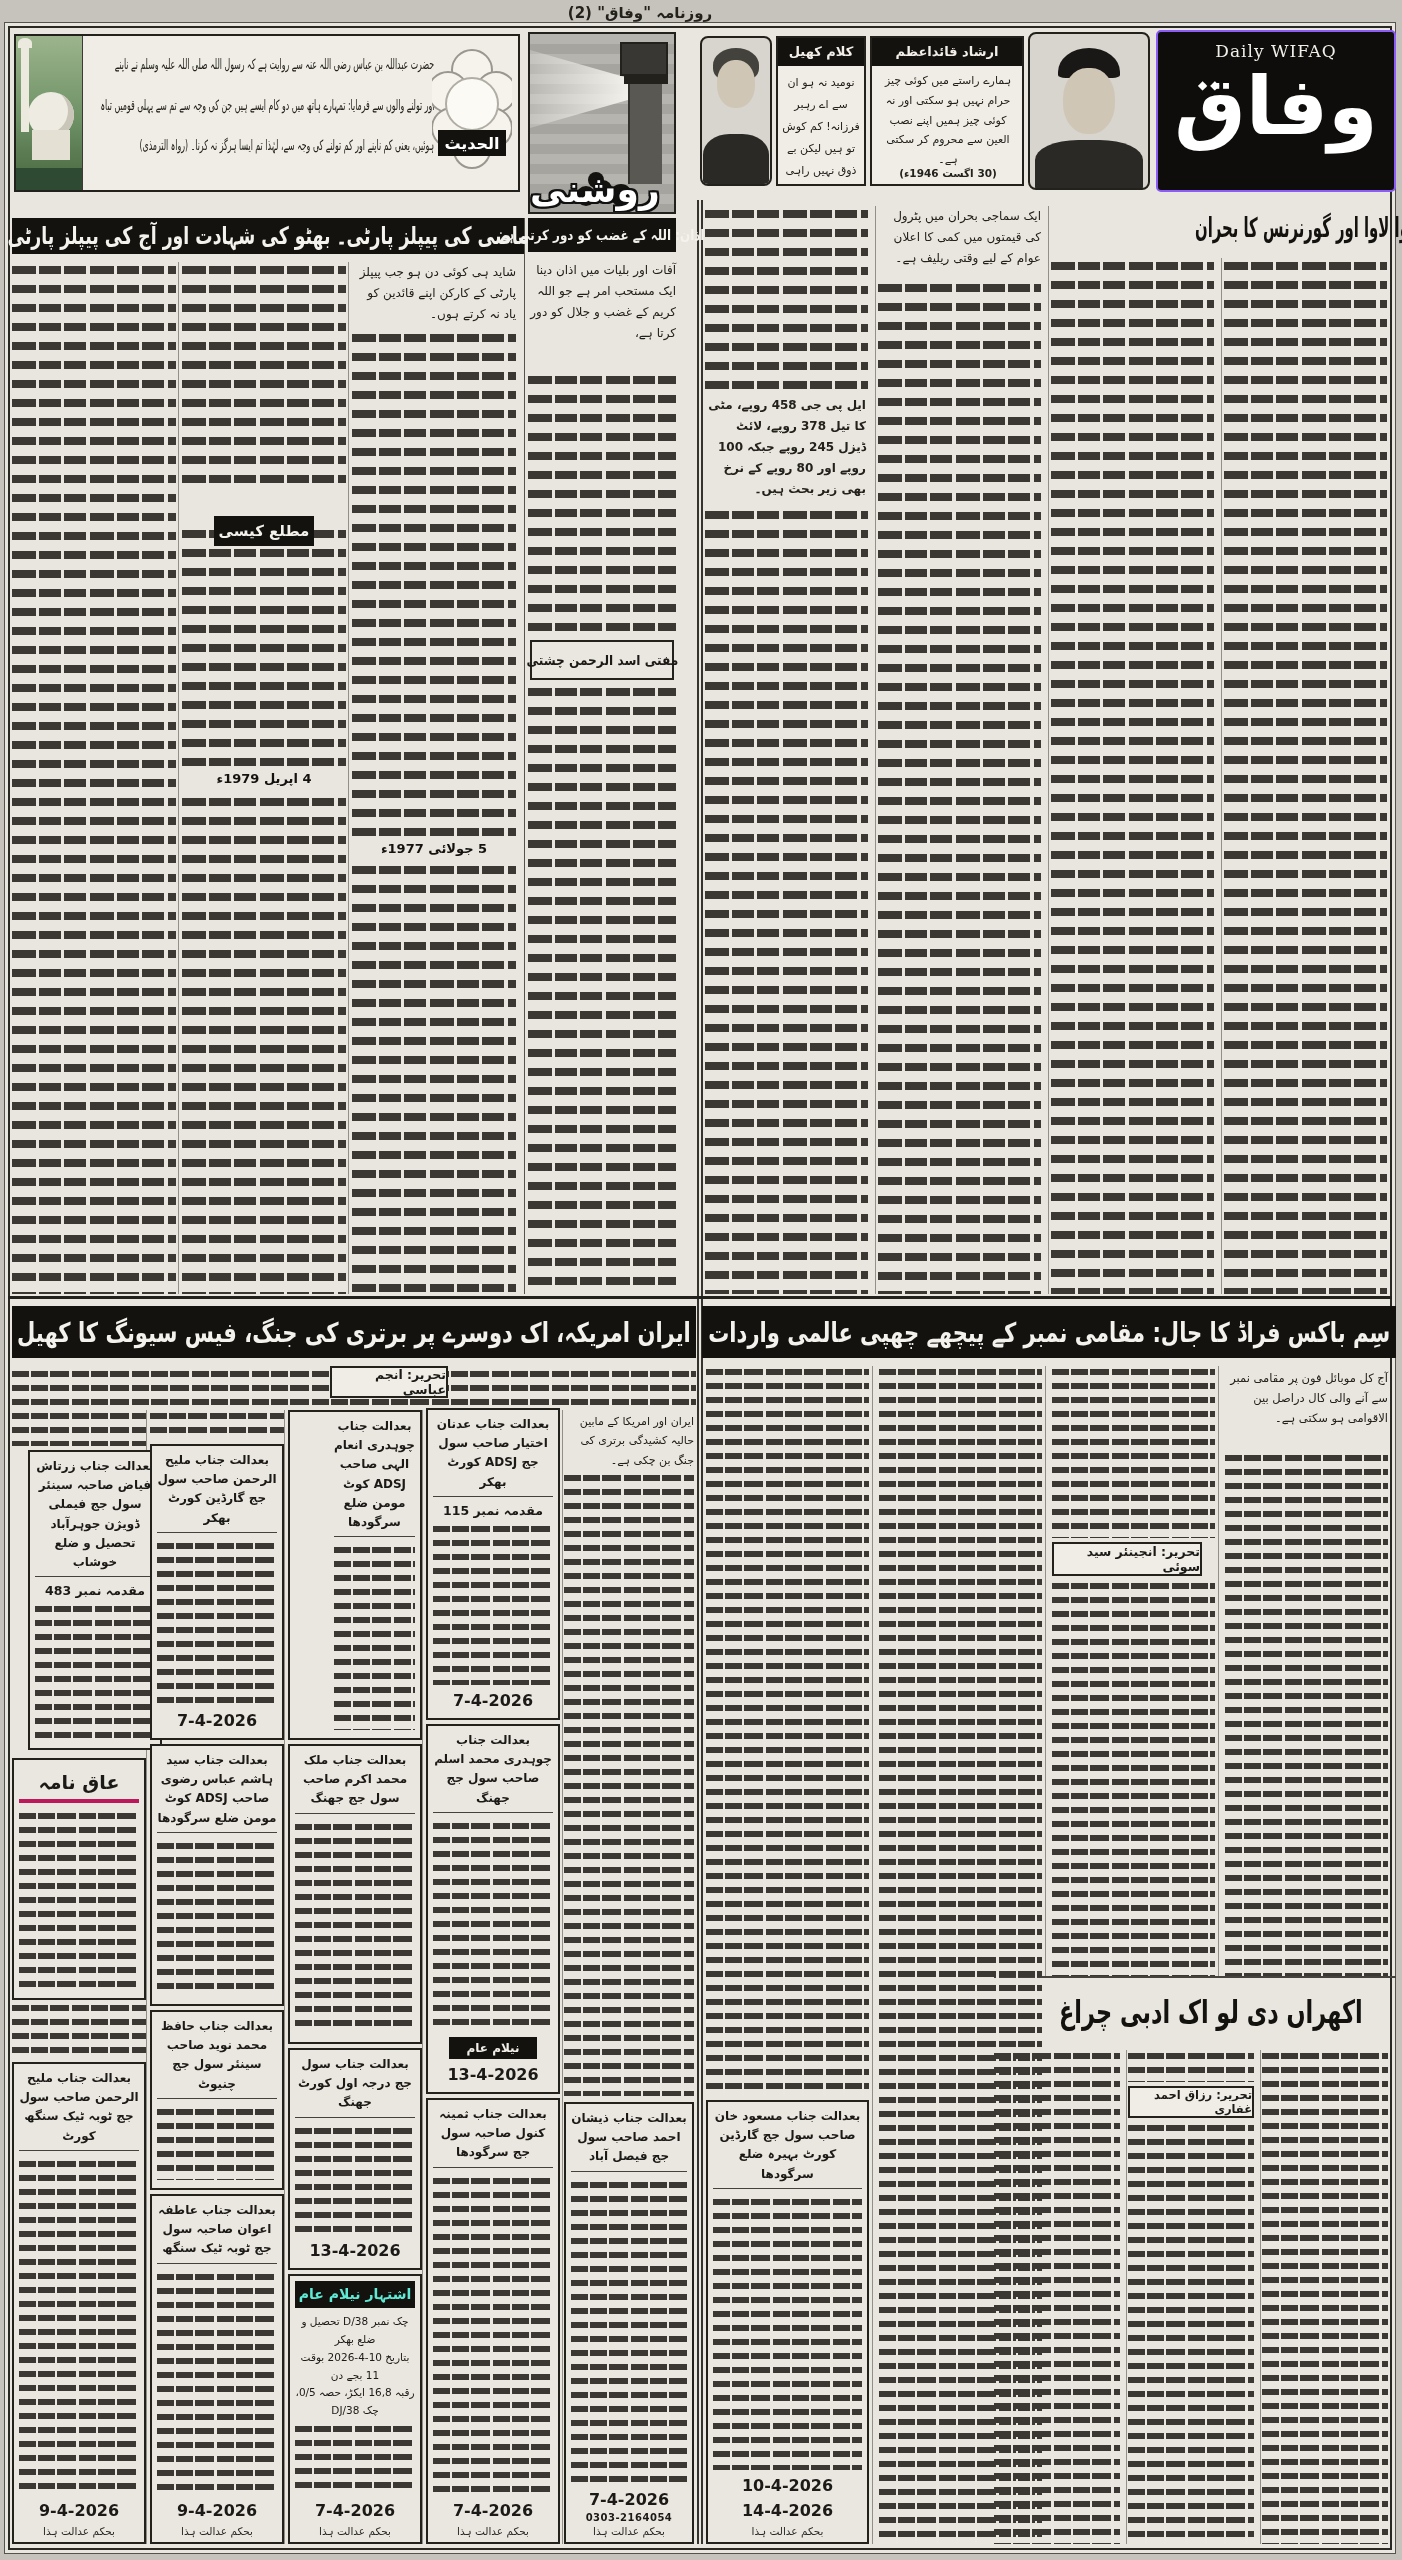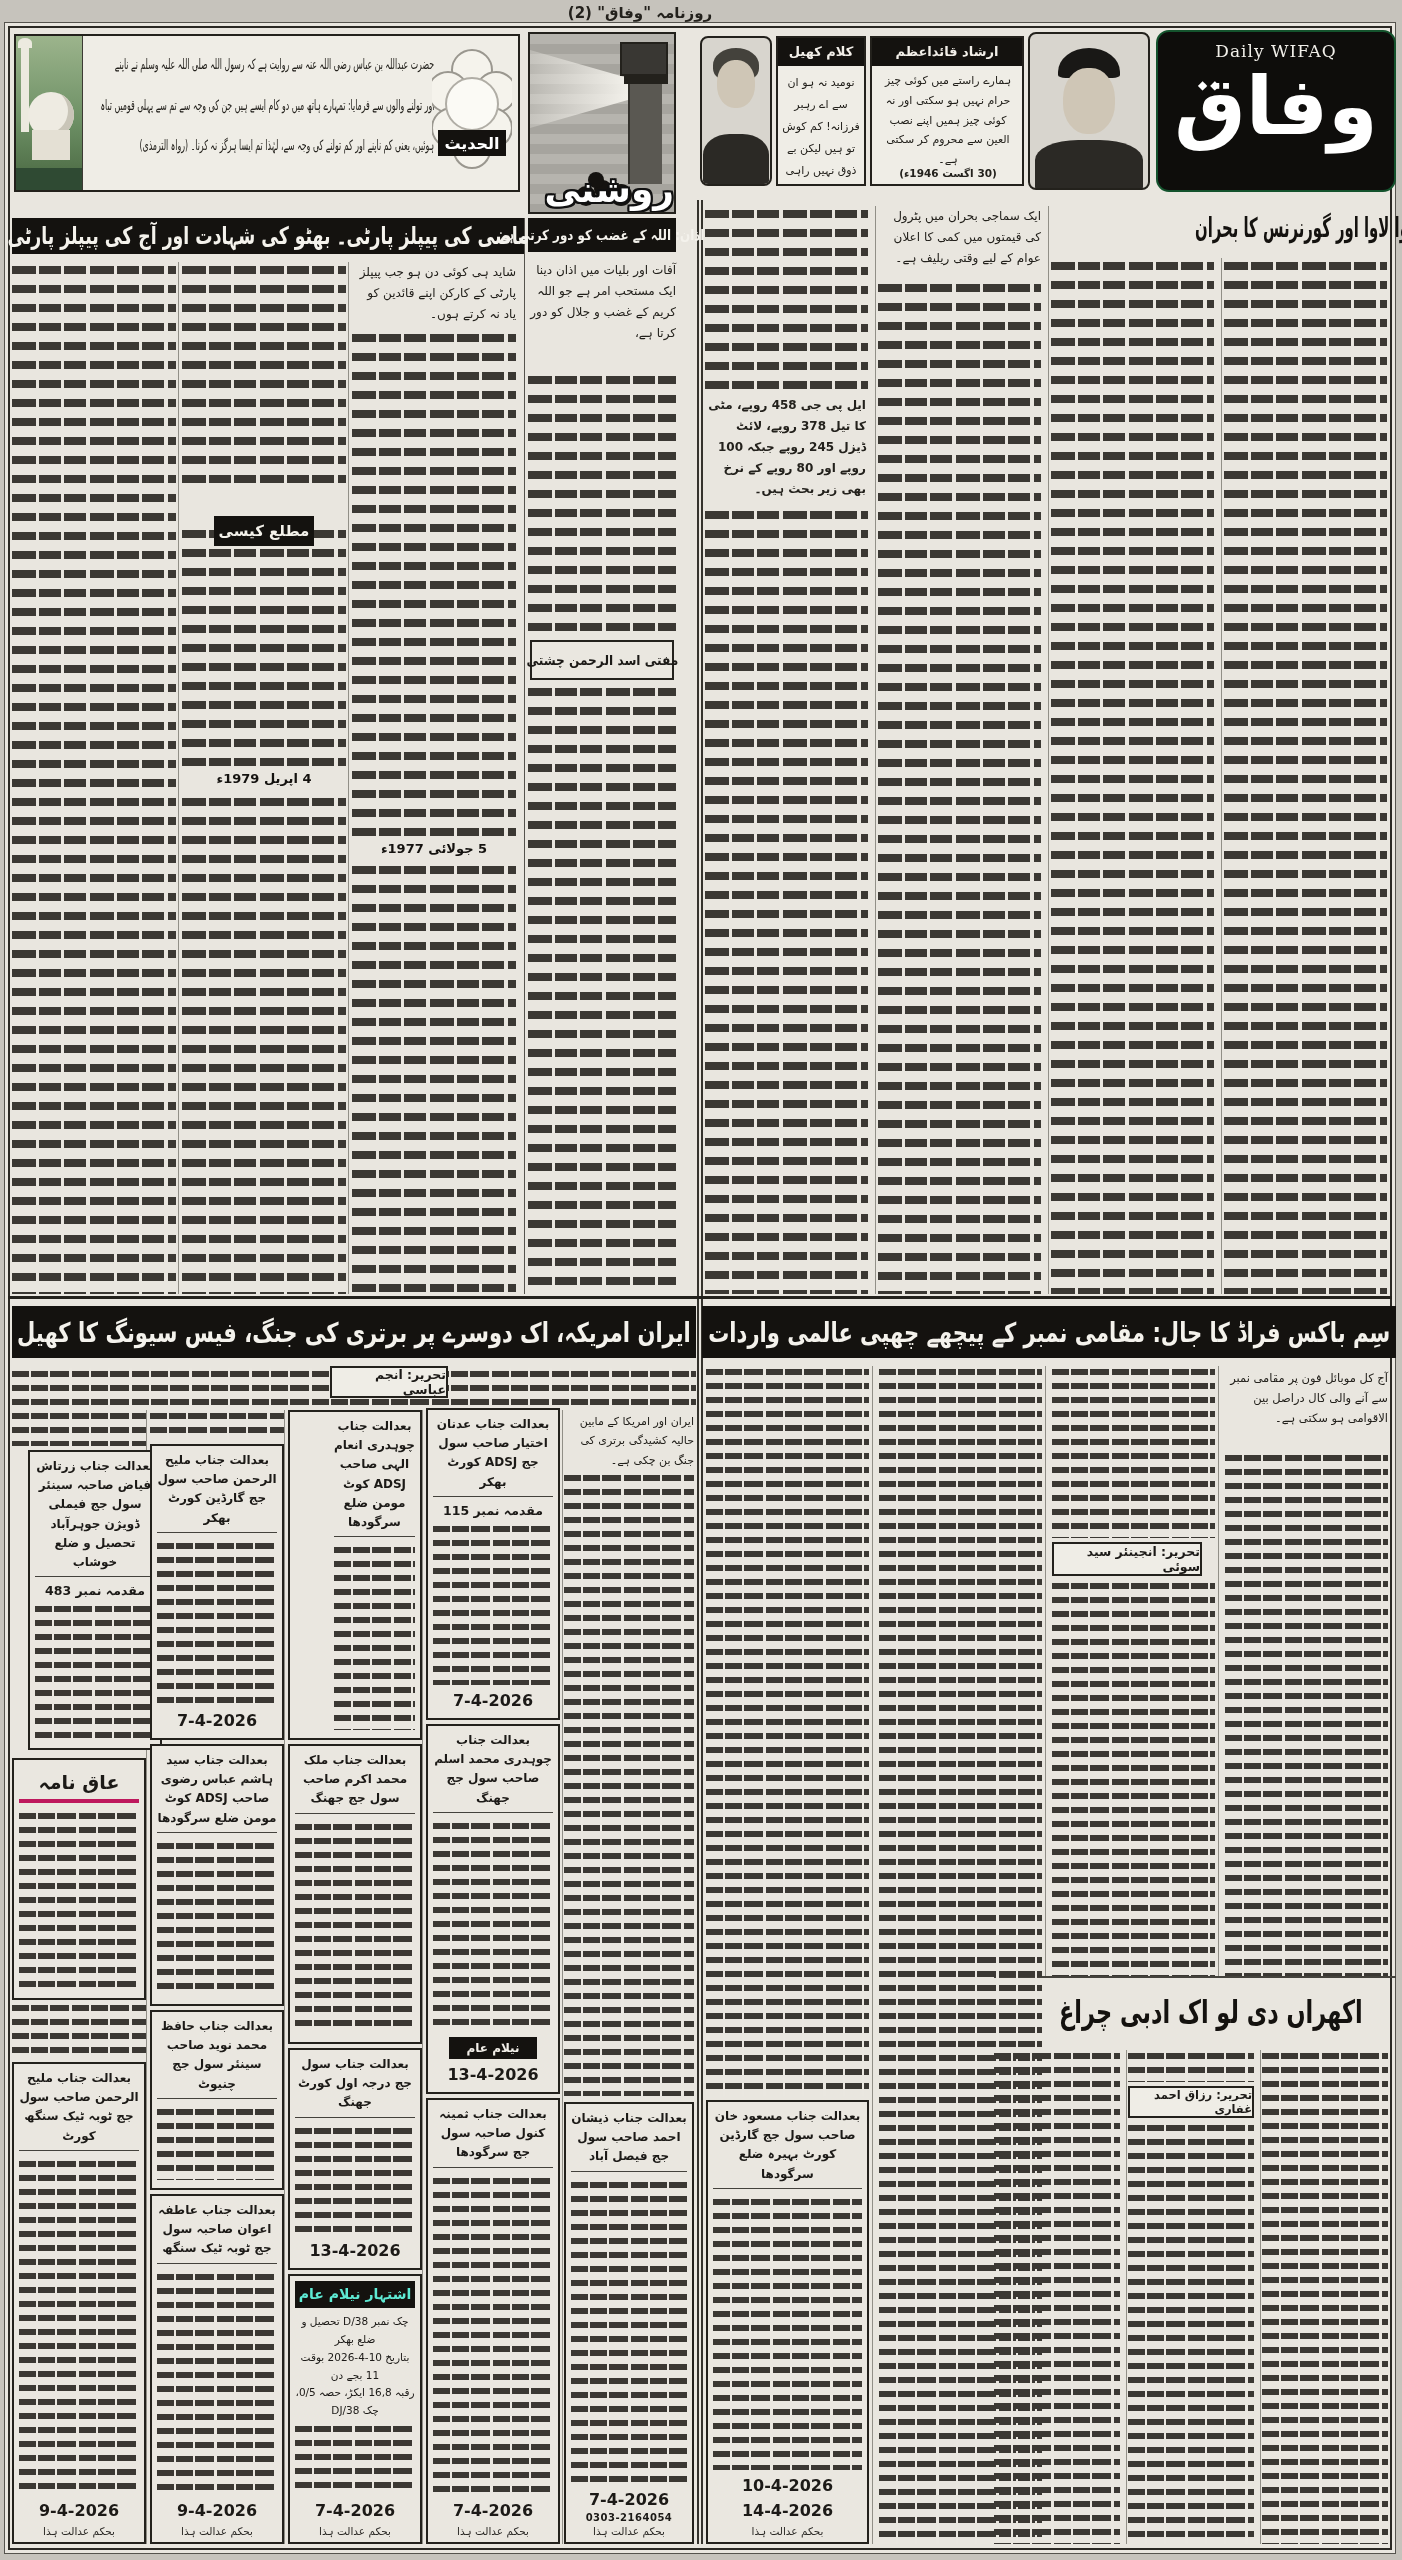--- a/index.html
+++ b/index.html
@@ -20,37 +20,37 @@
   .hr{position:absolute;background:#23211c;}
   .bar{position:absolute;background:#14120f;color:#f4f2ec;display:flex;align-items:center;justify-content:center;overflow:visible;}
   .sqc{display:inline-block;white-space:nowrap;font-weight:bold;direction:rtl;}
   .xt{position:absolute;direction:rtl;text-align:right;color:#23211c;line-height:1.75;}
   .box{position:absolute;background:#eae7e0;border:2px solid #23211c;box-sizing:border-box;}
   .byline{position:absolute;background:#efede6;border:2px solid #23211c;box-sizing:border-box;
           display:flex;align-items:center;justify-content:center;font-weight:bold;direction:rtl;z-index:5;}
   
   .hbox{position:absolute;border:2px solid #23211c;background:#efede6;box-sizing:border-box;}
   .hhead{background:#14120f;color:#f2efe9;font-weight:bold;text-align:center;direction:rtl;}
-  .masthead{position:absolute;background:#0e0d0b;border:2px solid #14532d;border-radius:13px;box-sizing:border-box;text-align:center;}
+  .masthead{position:absolute;background:#0e0d0b;border:2px solid #8b5cf6;border-radius:5px;box-sizing:border-box;text-align:center;}
   .daily{font-family:"DejaVu Serif",serif;color:#f1efe9;font-size:17px;letter-spacing:1px;margin-top:9px;}
   .wifaq{color:#ffffff;font-weight:bold;font-size:80px;line-height:1.1;direction:rtl;margin-top:2px;}
   .diamonds{position:absolute;left:40px;top:46px;color:#fff;font-size:12px;letter-spacing:3px;}
   
   .lh{position:absolute;border:2px solid #23211c;box-sizing:border-box;overflow:hidden;
       background:repeating-linear-gradient(180deg,#b6b4ae 0 10px,#a6a49e 10px 20px);}
   .beam{position:absolute;left:0;top:16px;width:104px;height:78px;
         background:linear-gradient(270deg,#f4f2ec,rgba(244,242,236,.25));
         clip-path:polygon(100% 38%,100% 62%,0 100%,0 0);}
   .tower{position:absolute;right:12px;top:34px;width:32px;height:116px;background:#5a5852;
          border-left:2px solid #33312c;}
   .lantern{position:absolute;right:6px;top:8px;width:44px;height:30px;background:#393733;border:2px solid #23211c;}
   .gallery{position:absolute;right:6px;top:40px;width:44px;height:10px;background:#23211c;}
   .rocks{position:absolute;right:34px;bottom:6px;width:70px;height:34px;}
   .rock{position:absolute;background:#14120f;border-radius:50%;}
-  .roshni-t{position:absolute;bottom:2px;width:100%;text-align:right;font-weight:bold;font-size:36px;color:#fff;direction:rtl;
+  .roshni-t{position:absolute;bottom:2px;width:100%;text-align:left;font-weight:bold;font-size:36px;color:#fff;direction:rtl;
         text-shadow:2px 0 #111,-2px 0 #111,0 2px #111,0 -2px #111,2px 2px #111,-2px -2px #111,2px -2px #111,-2px 2px #111;}
   
   .portrait{position:absolute;border:2px solid #23211c;border-radius:8px;box-sizing:border-box;overflow:hidden;background:#d8d5ce;}
   .p-face{position:absolute;left:50%;transform:translateX(-50%);background:#cfc6b6;border-radius:46%;}
   .p-cap{position:absolute;left:50%;transform:translateX(-50%);background:#191816;border-radius:50% 50% 12% 12% / 80% 80% 10% 10%;}
   .p-hair{position:absolute;left:50%;transform:translateX(-50%);background:#44423c;border-radius:50% 50% 40% 40%;}
   .p-coat{position:absolute;bottom:-2px;left:50%;transform:translateX(-50%);background:#2b2925;border-radius:40% 40% 0 0;}
   
   .mosque{position:absolute;overflow:hidden;background:linear-gradient(180deg,#9cb48c 0%,#6d9065 55%,#47653f 100%);border-right:1px solid #3c3a34;}
   .dome{position:absolute;left:12px;top:56px;width:46px;height:46px;background:#eeebe2;border-radius:50%;box-shadow:inset -6px -4px 0 #c9c5b8;}

